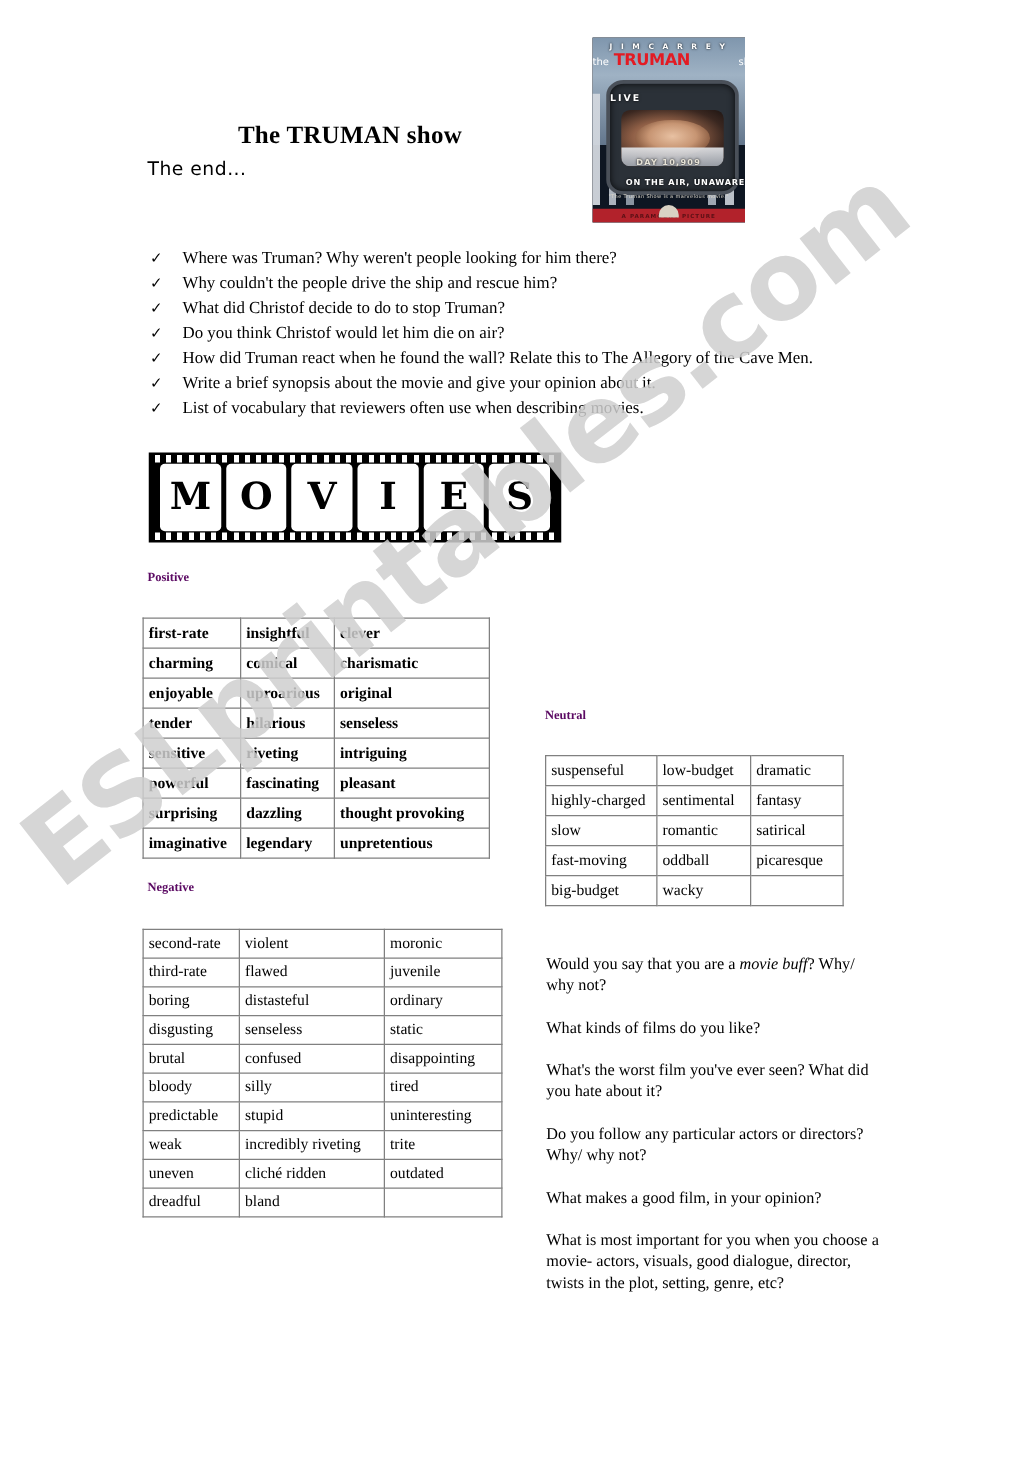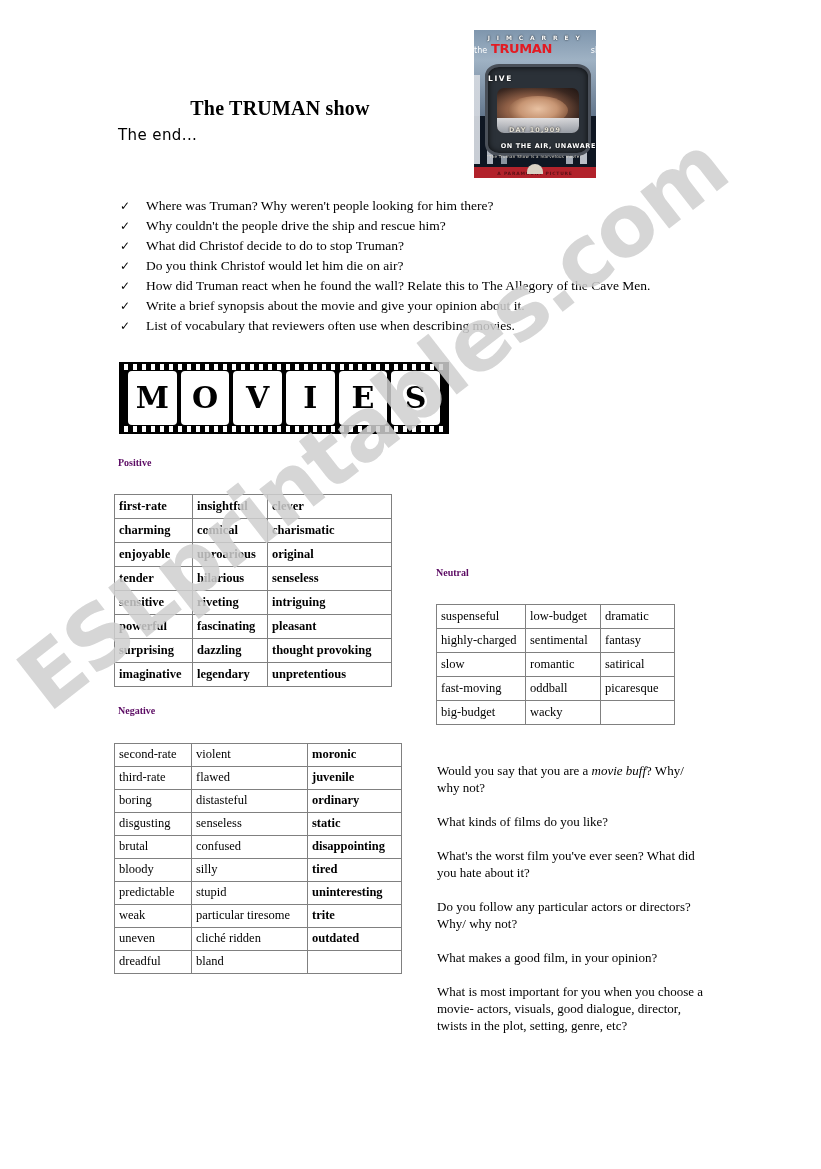--- a/index.html
+++ b/index.html
@@ -289,21 +289,21 @@
 
   #table-neutral { left: 436px; top: 604px; }
   #table-neutral td:nth-child(1) { width: 80px; }
   #table-neutral td:nth-child(2) { width: 66px; }
   #table-neutral td:nth-child(3) { width: 65px; }
   #table-neutral td { height: 18px; }
 
   #table-negative { left: 114px; top: 743px; }
   #table-negative td:nth-child(1) { width: 68px; }
   #table-negative td:nth-child(2) { width: 107px; }
-  #table-negative td:nth-child(3) { width: 85px; font-weight: bold; }
+  #table-negative td:nth-child(3) { width: 85px; }
   #table-negative td { height: 17px; margin-left: 37px; }
 
   
   #discussion {
     position: absolute;
     left: 437px; top: 762px;
     width: 270px;
     z-index: 3;
     font-size: 13px;
     line-height: 17px;
@@ -493,21 +493,21 @@
         <td>silly</td>
         <td>tired</td>
       </tr>
       <tr>
         <td>predictable</td>
         <td>stupid</td>
         <td>uninteresting</td>
       </tr>
       <tr>
         <td>weak</td>
-        <td>particular tiresome</td>
+        <td>incredibly riveting</td>
         <td>trite</td>
       </tr>
       <tr>
         <td>uneven</td>
         <td>cliché ridden</td>
         <td>outdated</td>
       </tr>
       <tr>
         <td>dreadful</td>
         <td>bland</td>

